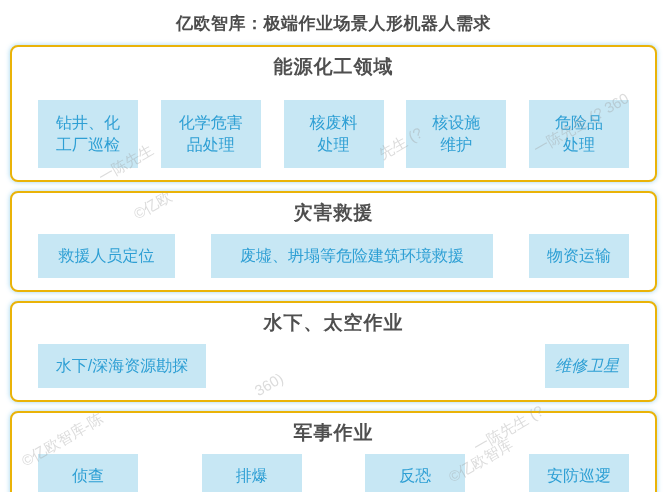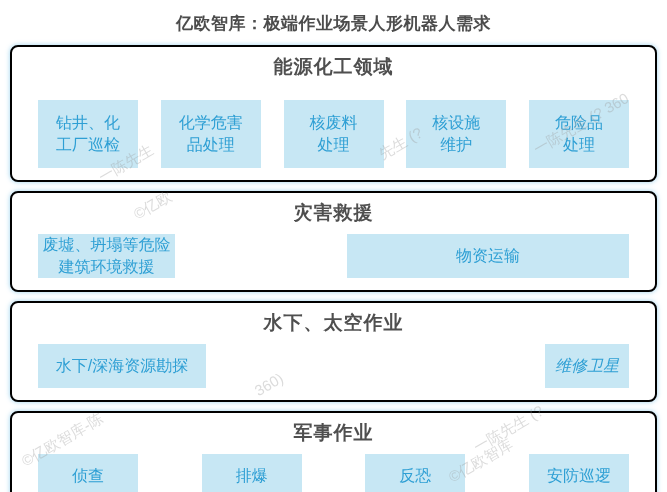--- a/index.html
+++ b/index.html
@@ -22,21 +22,21 @@
   .title {
     text-align: center;
     font-size: 17px;
     font-weight: bold;
     color: #4c4c4c;
     margin: 2px 0 10px 0;
     letter-spacing: 0.5px;
   }
   .card {
     box-sizing: border-box;
-    border: 2px solid #000000;
+    border: 2px solid #eab308;
     border-radius: 8px;
     box-shadow: 0 0 5px rgba(125, 198, 233, 0.75);
     background: #ffffff;
     padding: 8px 26px 12px 26px;
     margin-bottom: 9px;
     position: relative;
   }
   .card-header {
     text-align: center;
     font-size: 19px;
@@ -109,20 +109,21 @@
       <div class="item">核设施
 维护</div>
       <div class="item">危险品
 处理</div>
     </div>
   </div>
 
   <div class="card s2">
     <div class="card-header">灾害救援</div>
     <div class="card-items">
+      <div class="item">救援人员定位</div>
       <div class="item">废墟、坍塌等危险建筑环境救援</div>
       <div class="item">物资运输</div>
     </div>
   </div>
 
   <div class="card s3">
     <div class="card-header">水下、太空作业</div>
     <div class="card-items">
       <div class="item">水下/深海资源勘探</div>
       <div class="item">维修卫星</div>

